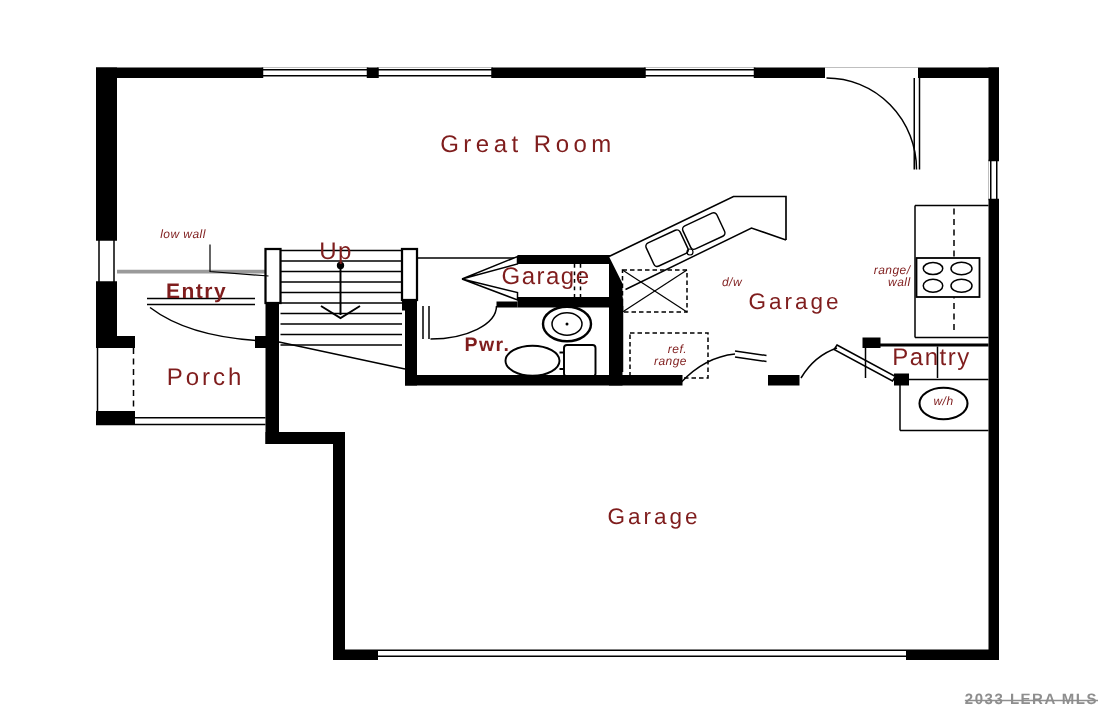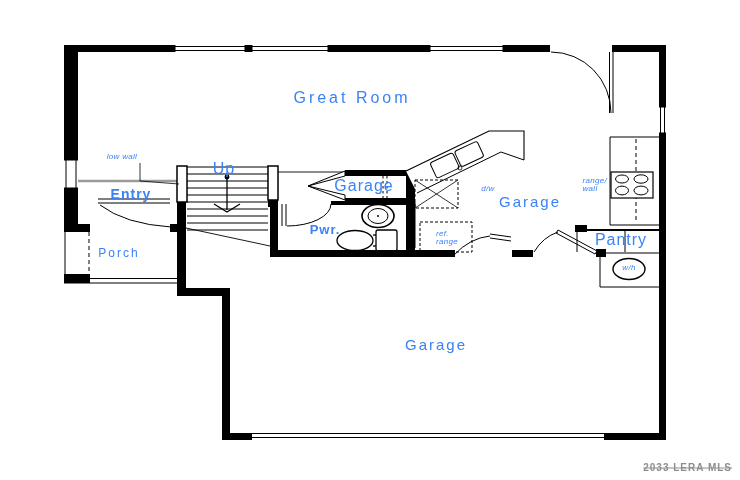--- a/index.html
+++ b/index.html
@@ -3,28 +3,28 @@
 <meta charset="utf-8">
 <style>
   html,body{margin:0;padding:0;background:#fff;}
   .plan{
     position:relative;width:740px;height:480px;background:#ffffff;overflow:hidden;
     font-family:"Liberation Sans", sans-serif;
   }
   .plan svg{position:absolute;left:0;top:0;}
   .lbl{
     position:absolute;transform:translate(-50%,-50%);
-    color:#3b82f6;white-space:nowrap;line-height:1.05;
+    color:#7f1d1d;white-space:nowrap;line-height:1.05;
   }
   .lbl-room{font-size:15px;letter-spacing:2px;}
   .lbl-great{font-size:16px;letter-spacing:3px;}
   .lbl-mid{font-size:13px;letter-spacing:1px;font-weight:bold;}
   .lbl-sm{font-size:16px;letter-spacing:1px;}
   .lbl-tiny{font-size:8px;letter-spacing:0.3px;font-style:italic;}
-  .lbl-right{transform:translate(-100%,-50%);}
+  .lbl-right{transform:translate(-100%,-50%);text-align:right;}
   .watermark{
     position:absolute;transform:translate(-100%,-50%);
     font-size:10px;font-weight:bold;color:#8e8e8e;
     text-decoration:line-through;letter-spacing:1px;white-space:nowrap;
   }
 </style>
 </head>
 <body>
 
 <div class="plan">
@@ -234,36 +234,36 @@
   <g stroke="#000" fill="none">
     <line x1="600" y1="256" x2="600" y2="287" stroke-width="1"></line>
     <line x1="600" y1="287" x2="659" y2="287" stroke-width="1"></line>
     <ellipse cx="629" cy="269" rx="16" ry="10.5" stroke-width="1.4"></ellipse>
   </g>
 
 </svg>
 
 <div class="lbl lbl-great" style="left:352px;top:98px">Great Room</div>
 <div class="lbl lbl-mid" style="left:131px;top:194px;font-size:14px">Entry</div>
-<div class="lbl lbl-room" style="left:119px;top:253px;font-size:12px">Porch</div>
+<div class="lbl lbl-room" style="left:137px;top:253px;font-size:16px">Porch</div>
 <div class="lbl lbl-room" style="left:530px;top:202px">Garage</div>
 <div class="lbl lbl-room" style="left:436px;top:345px">Garage</div>
 <div class="lbl lbl-mid" style="left:325px;top:230px">Pwr.</div>
 <div class="lbl lbl-sm" style="left:364px;top:186px">Garage</div>
 <div class="lbl lbl-sm" style="left:621px;top:240px">Pantry</div>
 <div class="lbl lbl-sm" style="left:224px;top:169px">Up</div>
 <div class="lbl lbl-tiny" style="left:122px;top:157px">low wall</div>
 <div class="lbl lbl-tiny" style="left:488px;top:189px">d/w</div>
 
 <div class="lbl lbl-tiny lbl-right" style="left:607px;top:185px">
   <div>range/</div>
   <div>wall</div>
 </div>
 
-<div class="lbl lbl-tiny" style="left:447px;top:238px;text-align:left">
+<div class="lbl lbl-tiny" style="left:447px;top:238px;text-align:right">
   <div>ref.</div>
   <div>range</div>
 </div>
 
 <div class="lbl lbl-tiny" style="left:629px;top:268px">w/h</div>
 
 <div class="watermark" style="left:732px;top:467px">2033 LERA MLS</div>
 
 </div>
 

